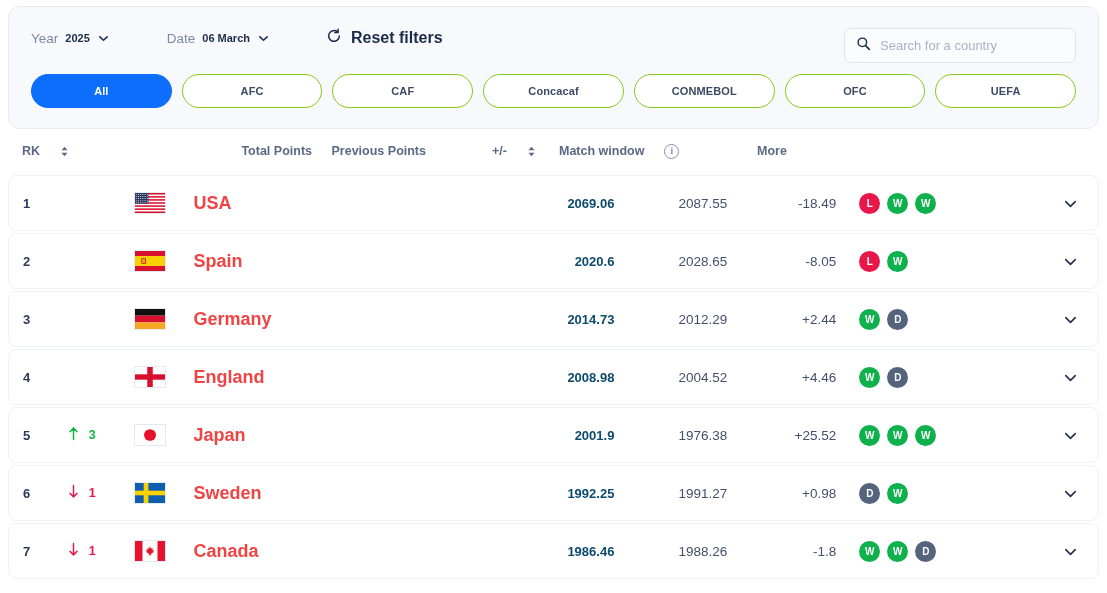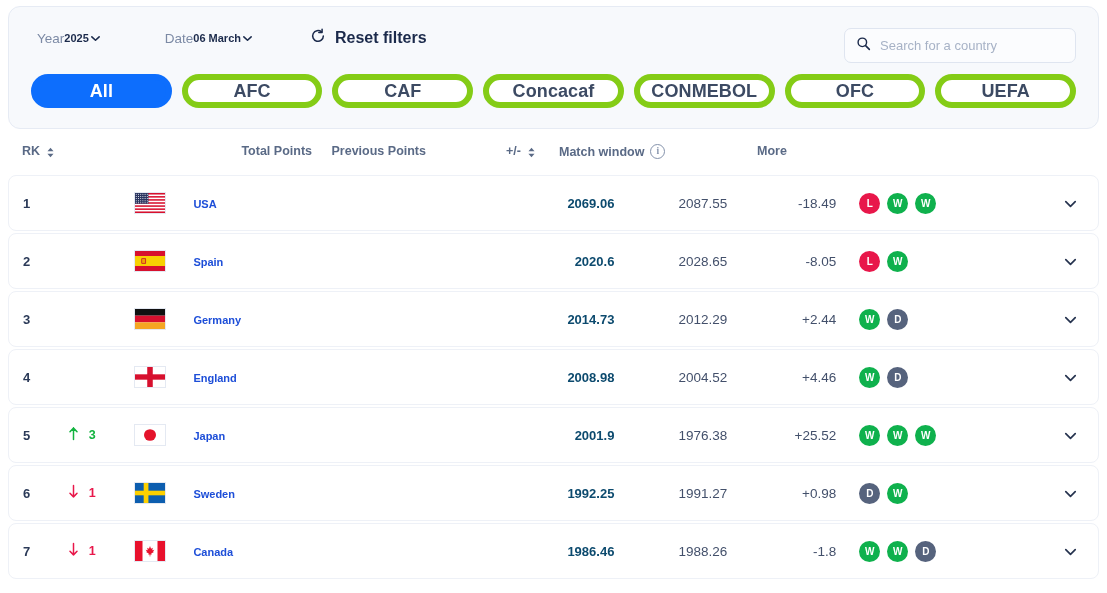--- a/index.html
+++ b/index.html
@@ -33,22 +33,22 @@
   .filter-row {
     display: flex;
     align-items: center;
     height: 62px;
     gap: 0;
   }
 
   .filter-group {
     display: flex;
     align-items: center;
+    gap: 7px;
     cursor: pointer;
-    margin-left: 6px;
   }
 
   .filter-label {
     font-size: 13.5px;
     color: #7c8aa5;
     font-weight: 400;
   }
 
   .filter-value {
     font-size: 11px;
@@ -111,24 +111,24 @@
     padding: 0;
     position: absolute;
     left: 22px;
     right: 22px;
     top: 67px;
   }
   .tab {
     flex: 1;
     height: 34px;
     border-radius: 17px;
-    border: 6px solid #84cc16;
+    border: 1px solid #84cc16;
     background: #ffffff;
     color: #3c4a63;
-    font-size: 18px;
+    font-size: 11px;
     font-weight: 700;
     display: flex;
     align-items: center;
     justify-content: center;
     cursor: pointer;
     letter-spacing: 0.1px;
   }
   .tab.active {
     background: #0d6efd;
     border-color: #0d6efd;
@@ -141,22 +141,22 @@
     align-items: center;
     height: 44px;
     padding: 0 0 0 0;
     background: #ffffff;
   }
   .th {
     font-size: 12.5px;
     font-weight: 700;
     color: #5a6a86;
     display: flex;
-    align-items: flex-end;
-    gap: 6px;
+    align-items: center;
+    gap: 20px;
   }
 
   .rows { margin-top: 2px; }
 
   .row {
     display: flex;
     align-items: center;
     height: 56px;
     background: #ffffff;
     border: 1px solid #eef1f7;
@@ -204,23 +204,23 @@
     width: 32px;
     height: 22px;
     border: 1px solid #e4e9f2;
     overflow: hidden;
     position: relative;
     display: block;
   }
   .flag svg { display: block; width: 100%; height: 100%; }
 
   .team-name {
-    font-size: 11px;
-    font-weight: 700;
-    color: #1d4ed8;
+    font-size: 18px;
+    font-weight: 700;
+    color: #ef4444;
   }
 
   .val-total {
     font-size: 13px;
     font-weight: 700;
     color: #0c4a6e;
   }
   .val-prev, .val-diff {
     font-size: 13.5px;
     font-weight: 400;

